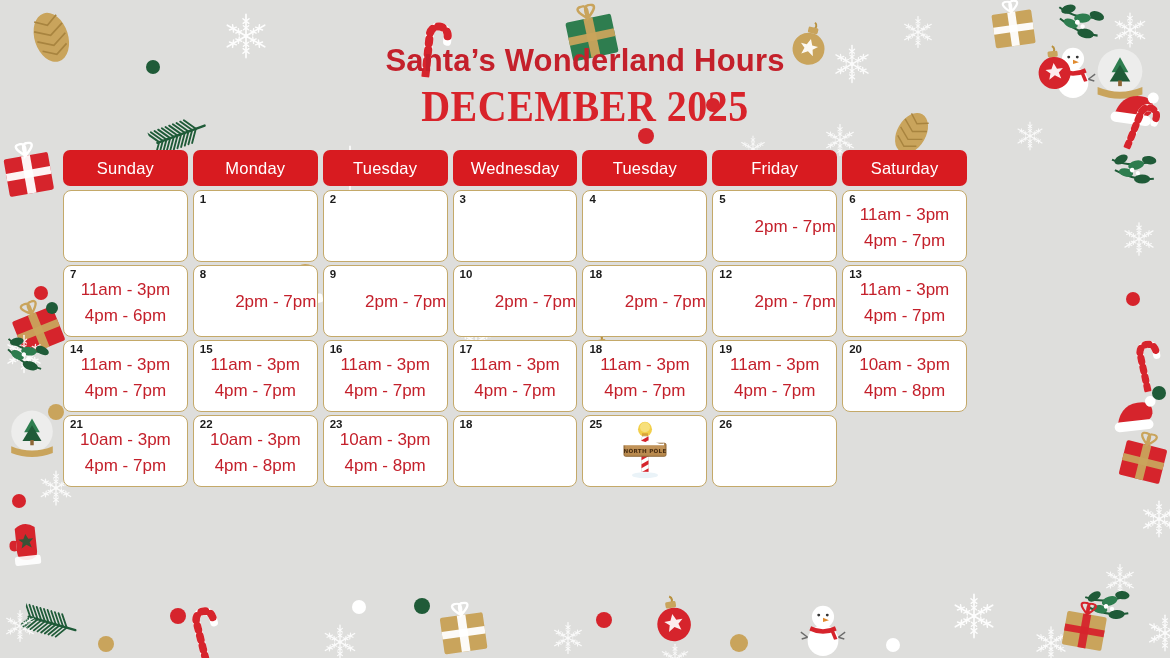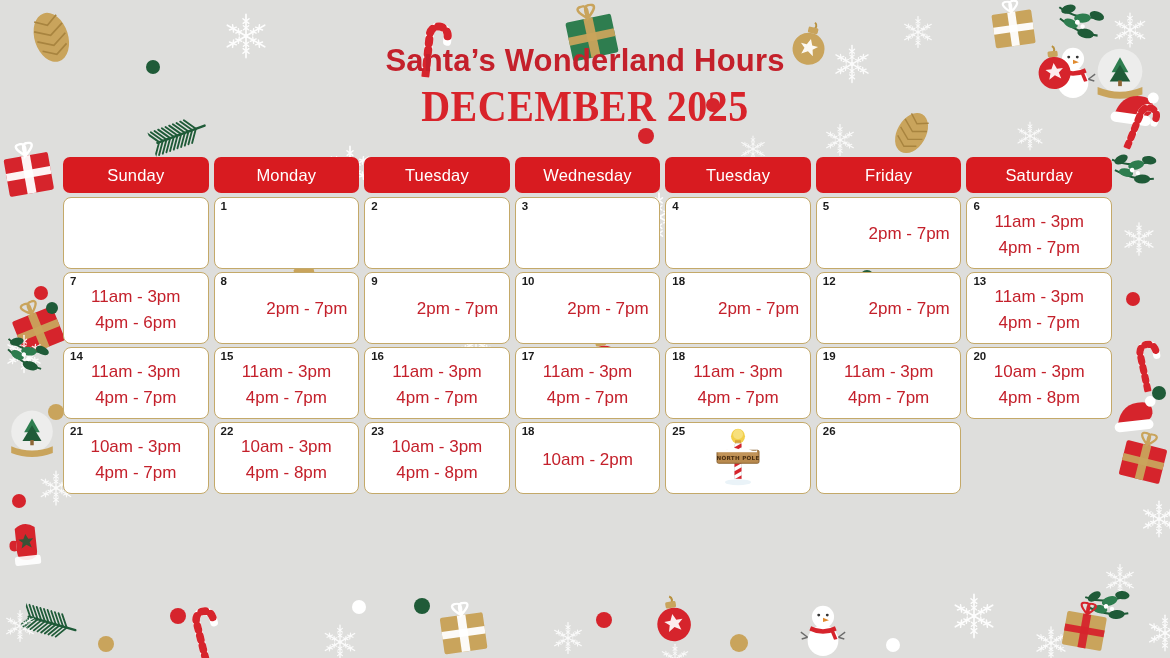--- a/index.html
+++ b/index.html
@@ -57,22 +57,22 @@
     letter-spacing: 0.5px;
     line-height: 1.05;
     transform: scaleY(1.12);
     transform-origin: top center;
   }
 
   
   #calendar {
     position: absolute;
     left: 63px;
-    top: 157px;
-    width: 1049px;
+    top: 150px;
+    width: 904px;
     z-index: 2;
   }
   .row {
     display: grid;
     grid-template-columns: repeat(7, 1fr);
     column-gap: 5px;
   }
   #headrow { margin-bottom: 4px; }
   .dayhead {
     background: #D81B20;
@@ -1607,21 +1607,20 @@
           <div class="cell">
             <div class="datenum">23</div>
             <div class="hours">
               <div>10am - 3pm</div>
               <div>4pm - 8pm</div>
             </div>
           </div>
           <div class="cell">
             <div class="datenum">18</div>
             <div class="hours">
-              <div>10am - 2pm</div>
             </div>
           </div>
           <div class="cell">
             <div class="datenum">25</div>
             <div>
               <svg class="northpole" viewBox="0 0 62 62">
                 <ellipse cx="31" cy="8" rx="7" ry="7.5" fill="#F2CF4A"></ellipse>
                 <ellipse cx="31" cy="6" rx="5" ry="5" fill="#F7E07C"></ellipse>
                 <rect x="28" y="12" width="6" height="4" fill="#D8A43A"></rect>
                 <rect x="27.5" y="15" width="7" height="38" rx="2" fill="#ffffff" stroke="#d6d6d6" stroke-width="0.6"></rect>

